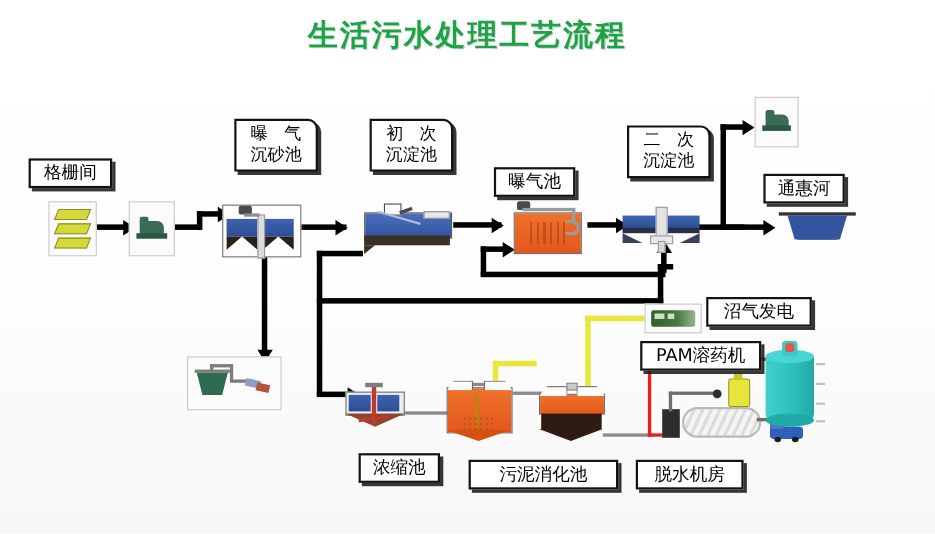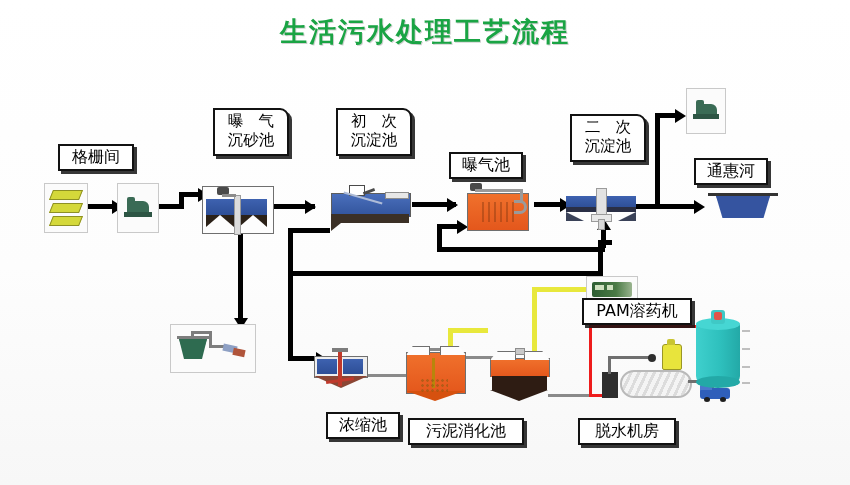--- a/index.html
+++ b/index.html
@@ -280,21 +280,21 @@
     <div style="position:absolute;left:4px;top:8px;width:44px;height:12px;background:#46d6d3;border-radius:50%;"></div>
     <div style="position:absolute;left:19px;top:0px;width:14px;height:14px;background:#3fc9c6;border-radius:3px;"></div>
     <div style="position:absolute;left:22px;top:2px;width:8px;height:8px;background:#e2554a;border-radius:2px;"></div>
     <div style="position:absolute;left:4px;top:66px;width:44px;height:12px;background:#23a9a7;border-radius:50%;"></div>
     <div style="position:absolute;left:50px;top:20px;width:8px;height:2px;background:#bfbfbf;"></div>
     <div style="position:absolute;left:50px;top:38px;width:8px;height:2px;background:#bfbfbf;"></div>
     <div style="position:absolute;left:50px;top:56px;width:8px;height:2px;background:#bfbfbf;"></div>
     <div style="position:absolute;left:50px;top:72px;width:8px;height:2px;background:#bfbfbf;"></div>
   </div>
 
-  <div class="lbl" style="left:26px;top:144px;width:76px;margin-left:32px;">
+  <div class="lbl" style="left:26px;top:144px;width:76px;">
     <span>格栅间</span>
   </div>
 
 
   <div class="lbl two r" style="left:213px;top:108px;width:76px;">
     <span class="l1">曝 气</span>
     <span class="l2">沉砂池</span>
   </div>
 
   <div class="lbl two r" style="left:336px;top:108px;width:76px;">
@@ -314,26 +314,29 @@
 
   <div class="lbl" style="left:694px;top:158px;width:74px;">
     <span>通惠河</span>
   </div>
 
 
   <div class="lbl" style="left:302px;top:412px;width:74px;margin-left:24px;">
     <span>浓缩池</span>
   </div>
 
-  <div class="lbl" style="left:408px;top:418px;width:116px;">
+  <div class="lbl" style="left:426px;top:418px;width:136px;">
     <span>污泥消化池</span>
   </div>
 
   <div class="lbl" style="left:578px;top:418px;width:98px;">
     <span>脱水机房</span>
   </div>
 
-  <div class="lbl" style="left:582px;top:298px;width:110px;">
+  <div class="lbl" style="left:582px;top:310px;width:110px;">
     <span>PAM溶药机</span>
   </div>
 
+  <div class="lbl" style="left:642px;top:270px;width:96px;">
+    <span>沼气发电</span>
+  </div>
 
 </div>
 
 </body></html>

